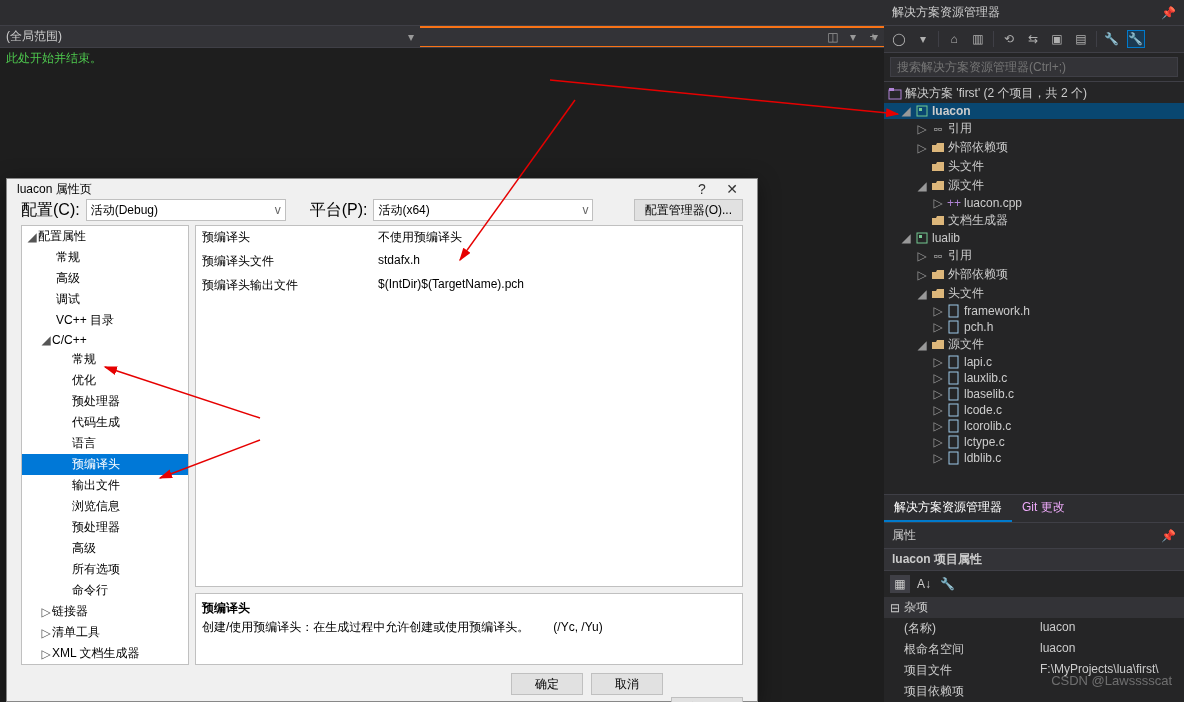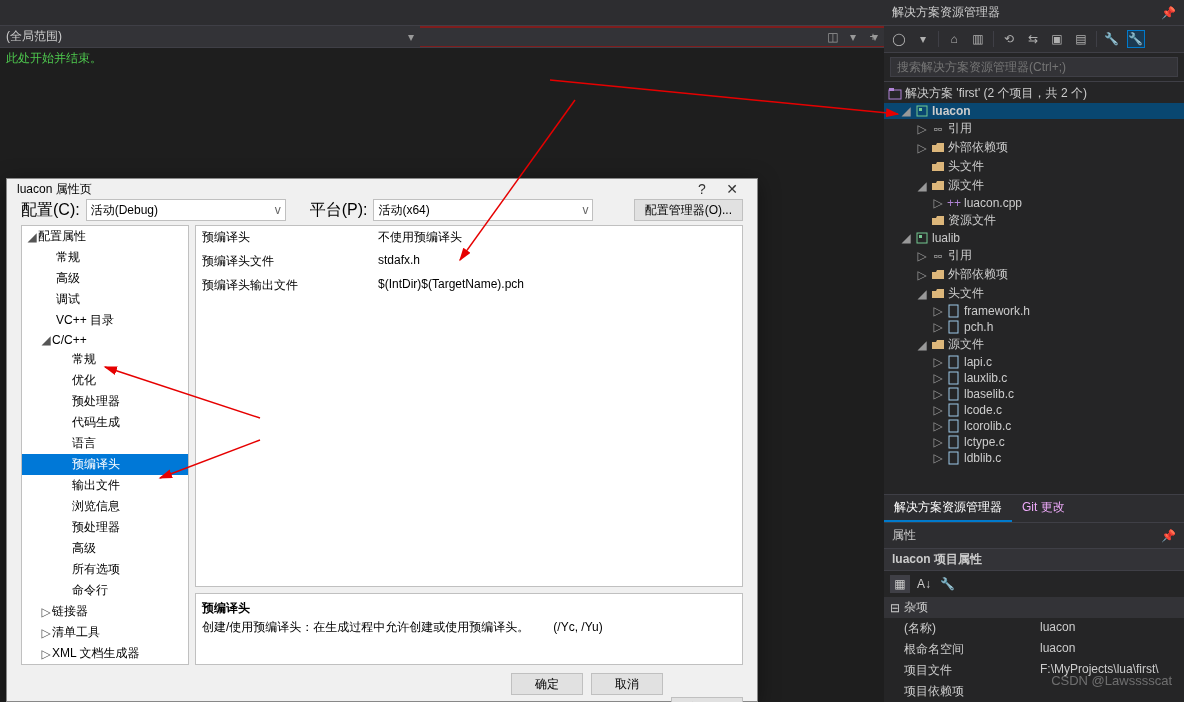--- a/index.html
+++ b/index.html
@@ -1,20 +1,20 @@
 <!DOCTYPE html>
 <html><head>
 <meta charset="utf-8">
 <style>
 * { margin: 0; padding: 0; box-sizing: border-box; font-family: "Microsoft YaHei", "Segoe UI", sans-serif; font-size: 12px; }
 body { background: #2d2d30; color: #cccccc; width: 1184px; height: 702px; overflow: hidden; position: relative; }
 
 
 .editor-area { position: absolute; left: 0; top: 0; width: 884px; height: 702px; background: #1e1e1e; }
-.scope-bar { height: 22px; background: #7f1d1d; border-bottom: 1px solid #3f3f46; display: flex; align-items: center; }
+.scope-bar { height: 22px; background: #f97316; border-bottom: 1px solid #3f3f46; display: flex; align-items: center; }
 .scope-dropdown { flex: 1; max-width: 420px; padding: 2px 6px; background: #333337; color: #ccc; border: none; display: flex; align-items: center; justify-content: space-between; }
 .scope-dropdown .arrow { color: #999; }
 .code-line { padding: 2px 6px; color: #4ec94e; background: #1e1e1e; }
 .split-icons { position: absolute; right: 0; top: 26px; display: flex; gap: 2px; padding: 2px; }
 .split-icons span { width: 18px; height: 18px; display: flex; align-items: center; justify-content: center; color: #999; cursor: pointer; }
 
 
 .dialog { position: absolute; left: 6px; top: 178px; width: 752px; height: 524px; background: #f0f0f0; border: 1px solid #888; box-shadow: 0 4px 20px rgba(0,0,0,0.4); display: flex; flex-direction: column; color: #000; }
 .dialog-titlebar { height: 30px; display: flex; align-items: center; padding: 0 10px; }
 .dialog-titlebar .title { flex: 1; font-size: 12px; }
@@ -308,21 +308,21 @@
         <span class="se-icon" style="color:#b084d6;">++</span>
         <span class="se-label">luacon.cpp</span>
       </div>
     <div class="se-item se-p2">
         <span class="se-expander"></span>
         <span class="se-icon">
           <svg viewBox="0 0 14 14">
             <path d="M1 4 L5 4 L6 2 L13 2 L13 11 L1 11 Z" fill="#dcb67a"></path>
           </svg>
         </span>
-        <span class="se-label">资源文件</span>
+        <span class="se-label">文档生成器</span>
       </div>
 
     <div class="se-item se-p1">
         <span class="se-expander">◢</span>
         <span class="se-icon">
           <svg viewBox="0 0 14 14">
             <rect x="2" y="2" width="10" height="10" fill="none" stroke="#74c991"></rect>
             <rect x="4" y="4" width="3" height="3" fill="#74c991"></rect>
           </svg>
         </span>

